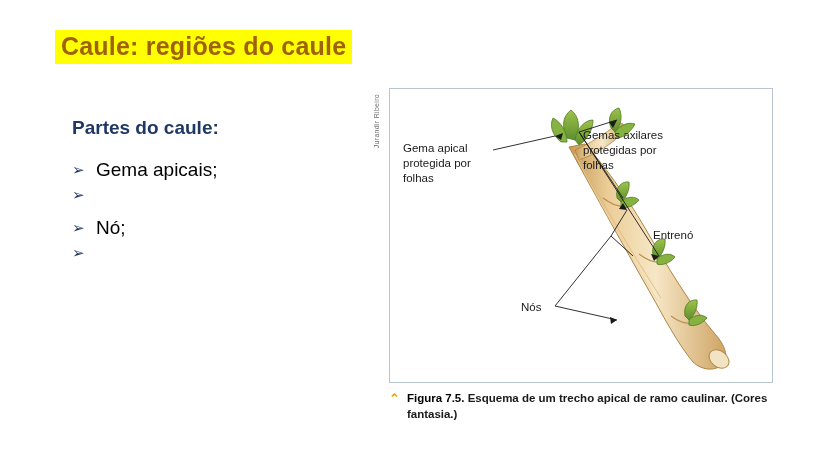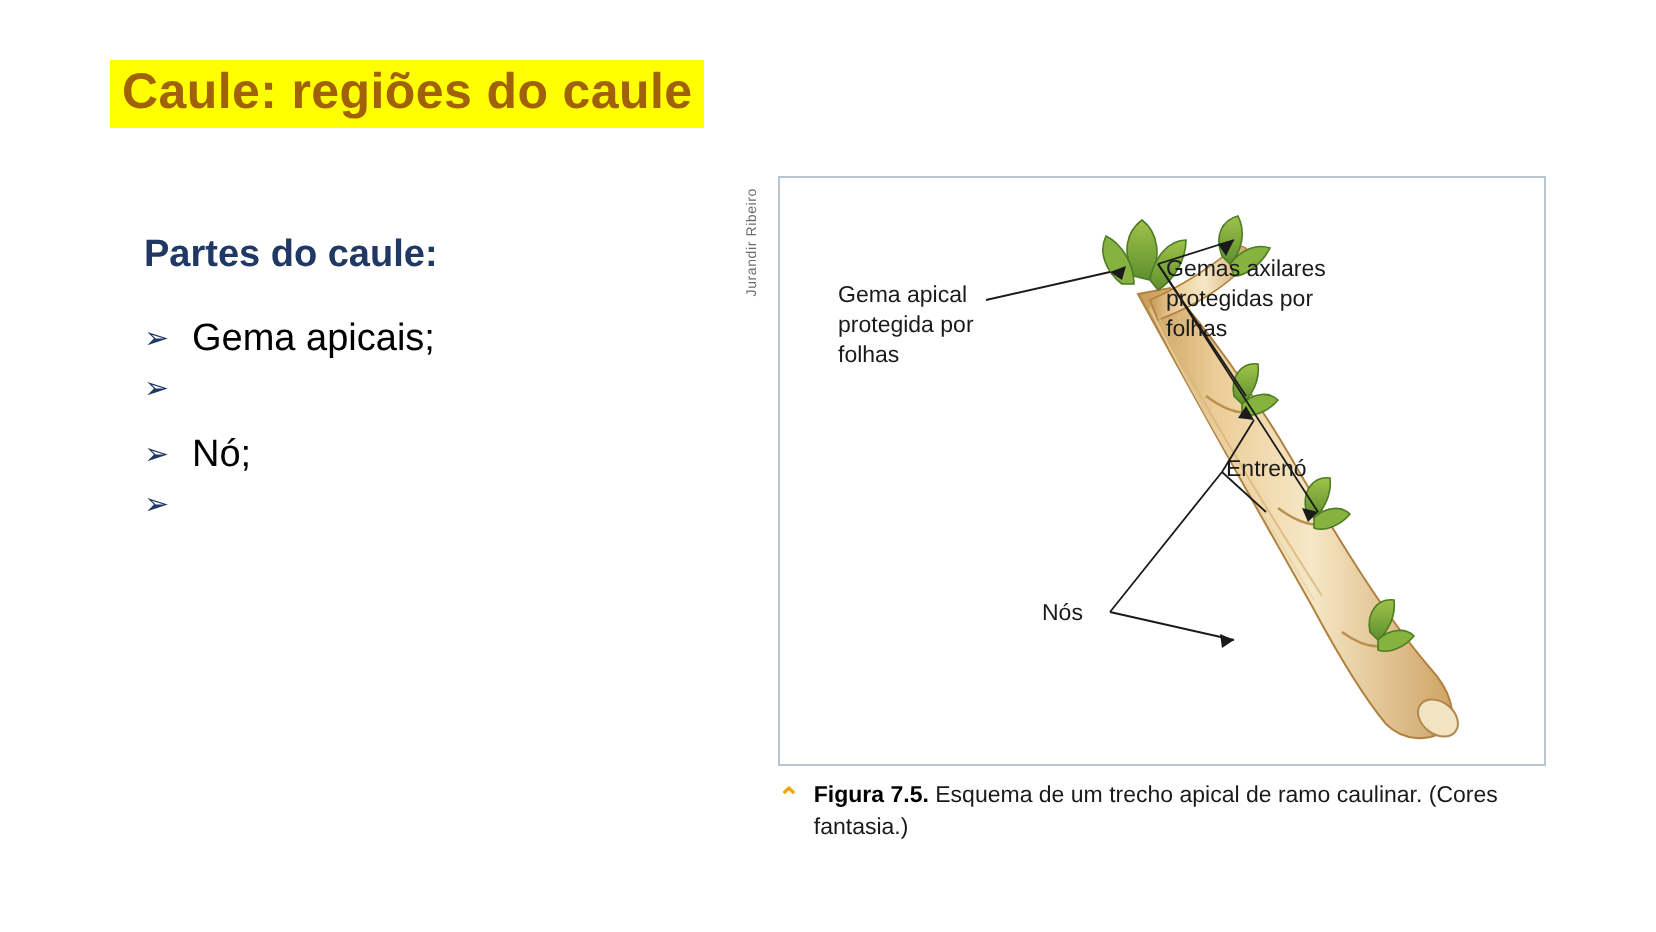--- a/index.html
+++ b/index.html
@@ -96,23 +96,23 @@
     letter-spacing: 0.3px;
     white-space: nowrap;
   }
 
   .fig-label {
     position: absolute;
     font-size: 11.5px;
     color: #1a1a1a;
     line-height: 1.32;
   }
-  .lbl-gema-apical { left: 48px; top: 53px; width: 74px; }
+  .lbl-gema-apical { left: 32px; top: 53px; width: 74px; }
   .lbl-gemas-axilares { left: 212px; top: 20px; width: 96px; margin-top: 20px; }
-  .lbl-entreno { left: 242px; top: 140px; }
+  .lbl-entreno { left: 242px; top: 140px; padding-left: 40px; }
   .lbl-nos { left: 150px; top: 212px; text-align: right; }
 
   .caption {
     position: absolute;
     left: 18px;
     top: 303px;
     width: 384px;
     font-size: 11.5px;
     color: #1a1a1a;
     line-height: 1.38;
@@ -120,21 +120,21 @@
     gap: 7px;
   }
   .caption .chev {
     color: #f0a500;
     font-size: 13px;
     line-height: 1;
     transform: translateY(1px);
     font-weight: bold;
   }
   .caption b { color: #000; }
-  .caption .cap-text { flex: 1; }
+  .caption .cap-text { flex: 1; font-weight: bold; }
 
   svg.branch { position: absolute; left: 0; top: 0; width: 404px; height: 300px; }
 </style>
 </head>
 <body>
 
 <div class="slide">
 
   <div class="title">Caule: regiões do caule</div>
 

